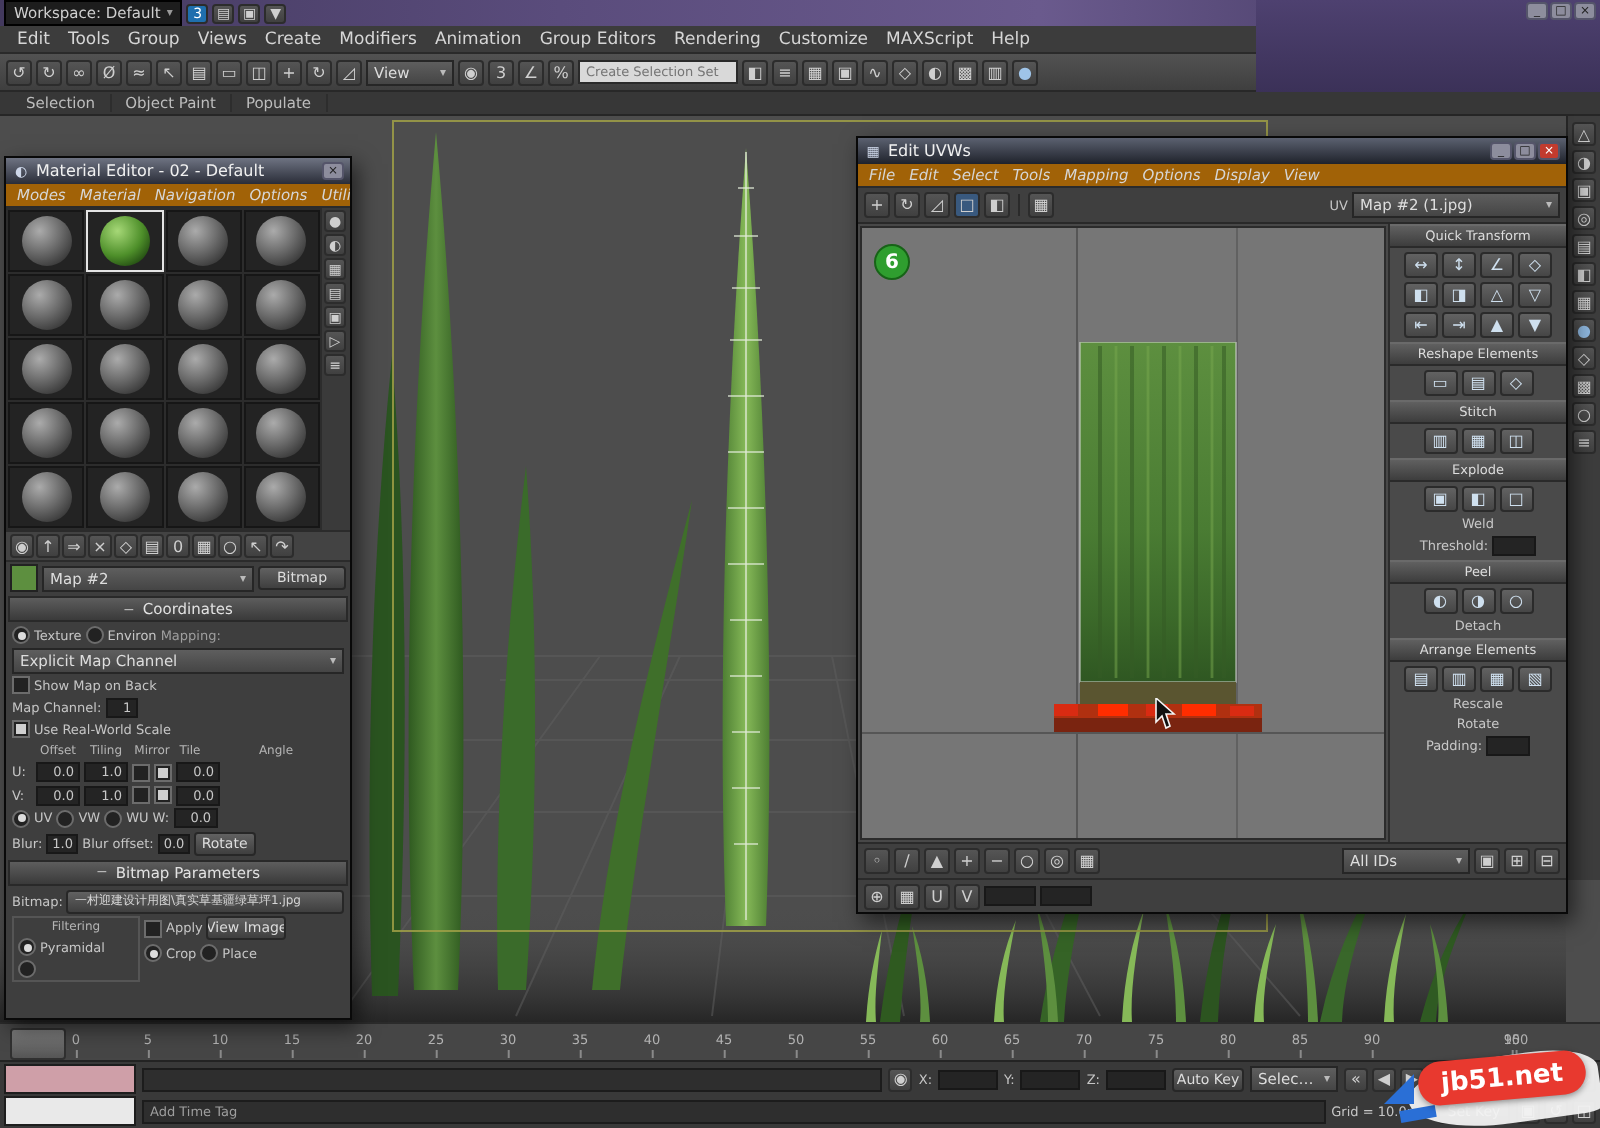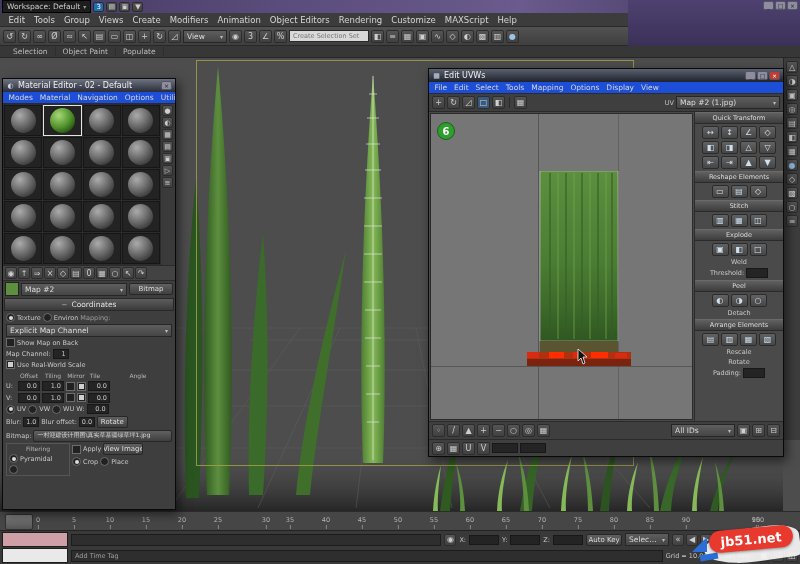--- a/index.html
+++ b/index.html
@@ -67,22 +67,22 @@
     border-left:1px solid #262626;display:flex;flex-direction:column;align-items:center;gap:2px;padding:3px 0;box-sizing:border-box;z-index:2;}
   #right-strip .icon{width:12px;height:12px;}
 
   
   .window{position:absolute;background:#3e3e3e;border:1px solid #090909;
     box-shadow:3px 4px 10px rgba(0,0,0,.55);box-sizing:border-box;display:flex;flex-direction:column;overflow:hidden;}
   .titlebar{height:13px;flex:none;background:linear-gradient(#6e7382,#2a2d38);display:flex;
     align-items:center;gap:3px;padding:0 3px;}
   .titlebar .t{font-size:8px;color:#f0f0f0;white-space:nowrap;overflow:hidden;flex:1;}
   .ticon{width:9px;height:9px;font-size:7px;color:#cdd6e8;display:flex;align-items:center;justify-content:center;}
-  .menurow{height:11px;flex:none;background:#1d4ed8;border-bottom:1px solid #2b2b2b;
-    display:flex;align-items:center;padding:0 2px;}
+  .menurow{height:11px;flex:none;background:#a16207;border-bottom:1px solid #2b2b2b;
+    display:flex;align-items:center;padding:0 2px;font-style:italic;}
 
   
   #mat-editor{left:2px;top:78px;width:174px;height:432px;z-index:5;}
   .slots-wrap{display:flex;flex:none;}
   .slots{flex:1;display:grid;grid-template-columns:repeat(4,1fr);grid-auto-rows:31px;
     gap:1px;padding:1px;background:#2c2c2c;}
   .slot{background:#232323;border:1px solid #161616;display:flex;align-items:center;justify-content:center;box-sizing:border-box;}
   .slot.sel{border:1px solid #e4e4e4;}
   .ball{width:25px;height:25px;border-radius:50%;}
   .ball.gray{background:radial-gradient(circle at 35% 30%,#ababab,#6c6c6c 45%,#2e2e2e 88%);}
@@ -194,21 +194,21 @@
   </div>
 
   <div id="menubar">
       <span class="menu-item">Edit</span>
       <span class="menu-item">Tools</span>
       <span class="menu-item">Group</span>
       <span class="menu-item">Views</span>
       <span class="menu-item">Create</span>
       <span class="menu-item">Modifiers</span>
       <span class="menu-item">Animation</span>
-      <span class="menu-item">Object Editors</span>
+      <span class="menu-item">Group Editors</span>
       <span class="menu-item">Rendering</span>
       <span class="menu-item">Customize</span>
       <span class="menu-item">MAXScript</span>
       <span class="menu-item">Help</span>
     </div>
 
   <div id="main-toolbar">
     <span class="iconrow">
         <div class="icon">↺</div>
         <div class="icon">↻</div>
@@ -500,20 +500,23 @@
         <div class="crow">
           <span class="cl">Blur:</span>
           <span class="vbox w14">1.0</span>
           <span class="cl">Blur offset:</span>
           <span class="vbox w14">0.0</span>
           <div class="btn">Rotate</div>
         </div>
       </div>
 
 
+      <div class="rhead">
+        <span>Bitmap Parameters</span>
+      </div>
       <div class="rbody">
         <div class="crow">
           <span class="cl">Bitmap:</span>
           <div class="btn path-btn">一村迎建设计用图\真实草基疆绿草坪1.jpg</div>
         </div>
         <div class="bp-cols">
           <div class="bp-left">
             <span class="ch">Filtering</span>
             <div class="crow">
               <span class="radio on"></span>
@@ -733,21 +736,21 @@
 
   <div id="timeline">
     <div class="tl-handle"></div>
     <div class="ticks">
         <div class="tick" style="left: 38px;">0</div>
         <div class="tick" style="left: 74px;">5</div>
         <div class="tick" style="left: 110px;">10</div>
         <div class="tick" style="left: 146px;">15</div>
         <div class="tick" style="left: 182px;">20</div>
         <div class="tick" style="left: 218px;">25</div>
-        <div class="tick" style="left: 266px;">30</div>
+        <div class="tick" style="left: 254px;">30</div>
         <div class="tick" style="left: 290px;">35</div>
         <div class="tick" style="left: 326px;">40</div>
         <div class="tick" style="left: 362px;">45</div>
         <div class="tick" style="left: 398px;">50</div>
         <div class="tick" style="left: 434px;">55</div>
         <div class="tick" style="left: 470px;">60</div>
         <div class="tick" style="left: 506px;">65</div>
         <div class="tick" style="left: 542px;">70</div>
         <div class="tick" style="left: 578px;">75</div>
         <div class="tick" style="left: 614px;">80</div>

